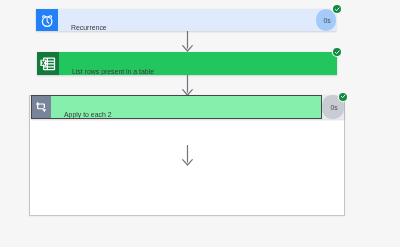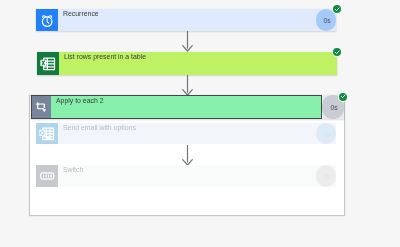--- a/index.html
+++ b/index.html
@@ -5,37 +5,37 @@
   html,body{margin:0;padding:0;}
   body{width:400px;height:247px;background:#f6f6f6;
        font-family:"Liberation Sans",sans-serif;overflow:hidden;
        -webkit-font-smoothing:antialiased;}
   #stage{position:relative;width:400px;height:247px;background:#f6f6f6;}
 
   
   .node{position:absolute;display:flex;align-items:stretch;
         box-shadow:0 .6px 1.8px rgba(0,0,0,.13), 0 0 1px rgba(0,0,0,.10);}
   .node-icon{flex:0 0 auto;display:flex;align-items:center;justify-content:center;}
-  .node-label{flex:1 1 auto;display:flex;align-items:flex-start;
-              padding-left:5px;white-space:nowrap;overflow:hidden;}
+  .node-label{flex:1 1 auto;display:flex;align-items:flex-end;
+              padding-left:13px;white-space:nowrap;overflow:hidden;}
   .node-label > span{font-size:7.8px;color:#3a3a38;line-height:1;
               display:inline-block;transform:scaleX(.885);transform-origin:left center;position:relative;top:.8px;}
   .node-dur{flex:0 0 auto;display:flex;align-items:center;justify-content:center;border-radius:10px;}
   .node-dur > span{font-size:7.8px;color:#4b4b49;
               display:inline-block;transform:scaleX(.885);position:relative;top:.8px;left:1px;}
 
   
   #node-recurrence{left:36px;top:9px;width:300px;height:21.5px;
                    background:#dfeafd;}
   #node-recurrence .node-icon{width:21.5px;background:#2280f8;}
   #node-recurrence .node-dur{width:20px;background:#a3caf9;}
 
   
   #node-listrows{left:36.5px;top:52px;width:300px;height:23px;
-                 background:#bef264;}
+                 background:#22c55e;}
   #node-listrows .node-icon{width:22px;background:#127a3c;}
   #node-listrows .node-dur{width:20px;background:#9cc9b1;}
 
   
   #loop-card{position:absolute;left:28.7px;top:95px;width:316px;height:120.6px;
              background:#ffffff;border:1px solid #c3c6cb;box-sizing:border-box;
              box-shadow:0 .5px 1.5px rgba(0,0,0,.10);}
   #loop-header{position:absolute;left:30.5px;top:95px;width:313.5px;height:23.8px;
                display:flex;align-items:stretch;background:#e8eaed;}
   #loop-header .hdr-main{flex:0 0 291.5px;display:flex;align-items:stretch;
@@ -160,61 +160,22 @@
     <div class="node-dur">
         <span>0s</span>
       </div>
   </div>
   <div class="badge" style="left:339.3px;top:92.5px;">
     <svg width="6.4" height="6.4" viewBox="0 0 12 12">
         <path d="M2.5 6.4 L4.9 8.8 L9.6 3.5" fill="none" stroke="#fff" stroke-width="1.75" stroke-linecap="round" stroke-linejoin="round"></path>
       </svg>
   </div>
 
-  <div class="node" id="node-sendemail">
-    <div class="node-icon">
-      <svg width="16" height="16" viewBox="0 0 16 16" aria-hidden="true">
-        <g fill="none" stroke="#ffffff" stroke-width="1.25" stroke-linejoin="round">
-          <rect x="3.6" y="2.02" width="10.9" height="11.66" rx="0.35"></rect>
-          <path d="M3.6 5.0 H14.5 M3.6 7.9 H14.5 M3.6 10.8 H14.5"></path>
-          <path d="M7.3 2.02 V13.68 M11.0 2.02 V13.68"></path>
-        </g>
-        <path d="M7.6 10.1 L14.5 13.68 H7.6 Z" fill="#ffffff"></path>
-        <rect x="0.4" y="3.7" width="5.8" height="6.4" rx="0.3" fill="#ffffff"></rect>
-        <ellipse cx="3.3" cy="6.9" rx="1.7" ry="2.0" fill="none" stroke="#aed4ee" stroke-width="1.15"></ellipse>
-      </svg>
-    </div>
-    <div class="node-label">
-        <span>Send email with options</span>
-      </div>
-    <div class="node-dur">
-        <span>0s</span>
-      </div>
-  </div>
 
   <div class="arrow" style="left:181.5px;top:144.8px;">
     <svg width="11" height="21" viewBox="0 0 11 21">
       <path d="M5.5 0 V17.5" stroke="#70757c" stroke-width="1.2" fill="none"></path>
       <path d="M0.7 14.6 L5.5 20 L10.3 14.6" stroke="#70757c" stroke-width="1.2" fill="none" stroke-linecap="round" stroke-linejoin="round"></path>
     </svg>
   </div>
 
-  <div class="node" id="node-switch">
-    <div class="node-icon">
-      <svg width="16" height="16" viewBox="0 0 16 16" aria-hidden="true">
-        <rect x="1.75" y="4.85" width="13.0" height="6.3" rx="2.2" fill="none" stroke="#ffffff" stroke-width="1.15"></rect>
-        <g fill="#ffffff">
-          <rect x="3.95" y="6.6" width="1.25" height="2.8" rx="0.5"></rect>
-          <rect x="6.45" y="6.6" width="1.25" height="2.8" rx="0.5"></rect>
-          <rect x="8.95" y="6.6" width="1.25" height="2.8" rx="0.5"></rect>
-          <rect x="11.45" y="6.6" width="1.25" height="2.8" rx="0.5"></rect>
-        </g>
-      </svg>
-    </div>
-    <div class="node-label">
-        <span>Switch</span>
-      </div>
-    <div class="node-dur">
-        <span>0s</span>
-      </div>
-  </div>
 
 </div>
 
 </body></html>

